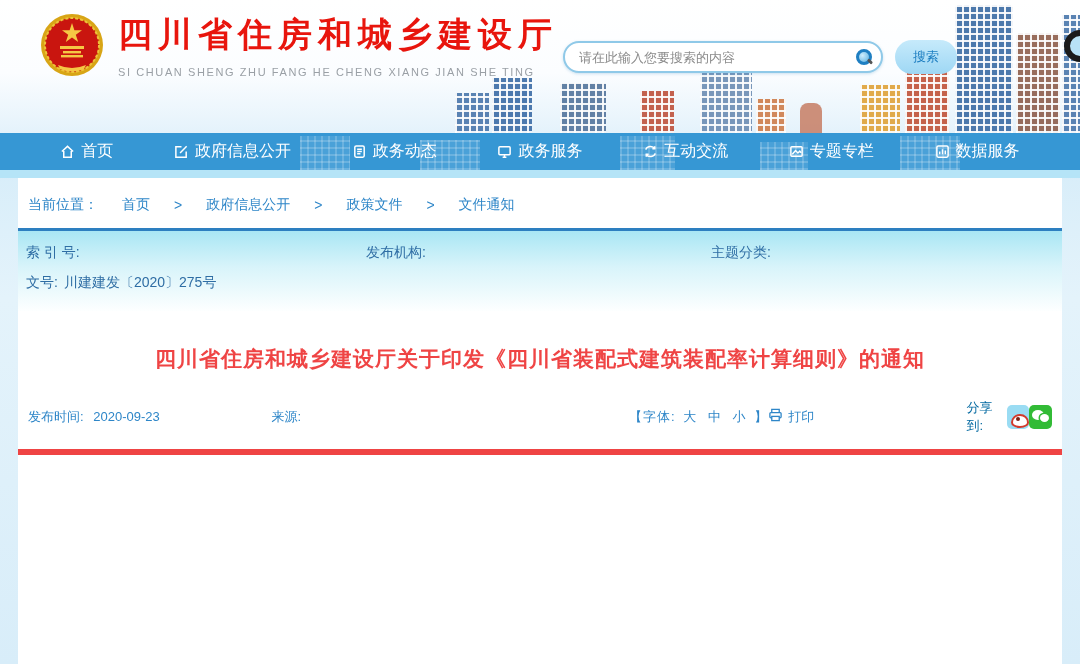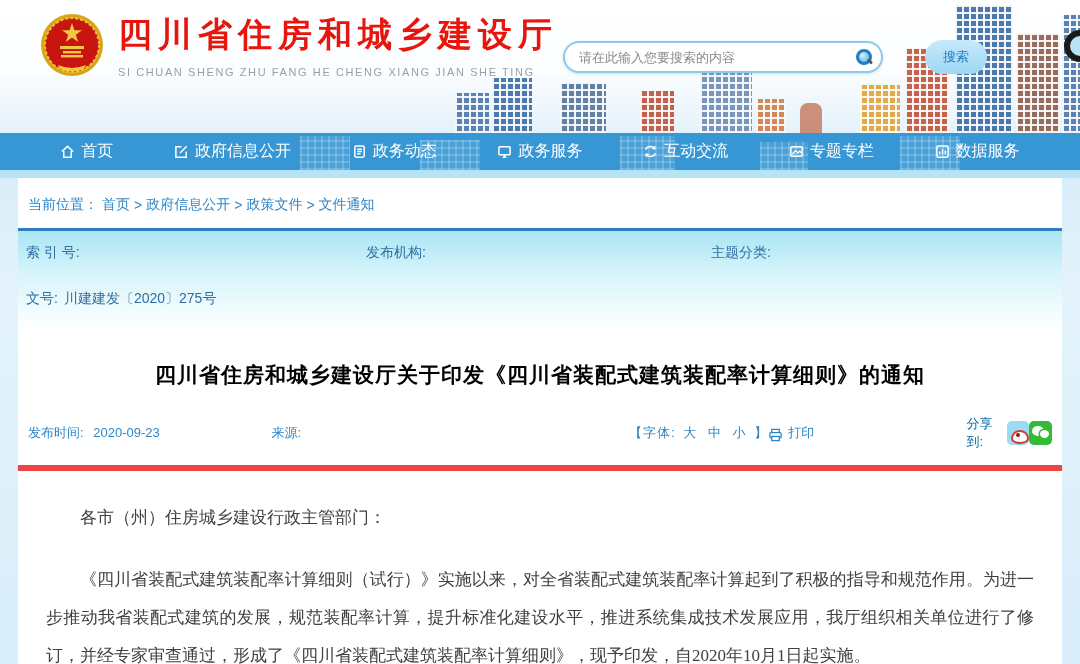--- a/index.html
+++ b/index.html
@@ -18,21 +18,21 @@
   }
   .brand { position:absolute; left:40px; top:12px; display:flex; align-items:center; z-index:5; }
   .emblem { width:64px; height:64px; margin-right:14px; }
   .brand-text .site-name {
     color:#e8150d; font-size:34px; font-weight:bold; letter-spacing:6px;
     font-family:"Liberation Serif", serif;
   }
   .brand-text .site-pinyin {
     color:#9aa0a6; font-size:11px; letter-spacing:1.6px; margin-top:8px;
   }
-  .search-zone { position:absolute; left:563px; top:40px; display:flex; align-items:center; z-index:5;gap:30px; }
+  .search-zone { position:absolute; left:563px; top:40px; display:flex; align-items:center; z-index:5; }
   .search-box {
     width:320px; height:32px; background:#fff; border:2px solid #8fc9e8;
     border-radius:16px; display:flex; align-items:center; padding:0 8px 0 14px;
     box-shadow:0 1px 3px rgba(60,140,190,.25);
   }
   .search-box input {
     flex:1; border:none; outline:none; font-size:13px; color:#666; background:transparent;
   }
   .search-box input::placeholder { color:#8b8b8b; }
   .mag { position:relative; width:18px; height:18px; }
@@ -83,50 +83,50 @@
   .nav-item svg { width:15px; height:15px; }
   .strip { height:8px; background:#b5e4f7; }
 
   
   .wrapper {
     position:relative; margin:0 18px; background:#fff; min-height:500px;
     padding-bottom:30px;
   }
   .breadcrumb {
     padding:18px 10px 14px 10px; font-size:14px; color:#2e86c8;
-    display:flex; align-items:center; gap:4px;
+    display:flex; align-items:center; gap:24px;
   }
   .breadcrumb a { color:#2e86c8; text-decoration:none; cursor:pointer; }
   .crumb-sep { color:#2e86c8; }
 
   
   .infobox {
     border-top:3px solid #2d7fc0;
     background:linear-gradient(180deg,#a9e6f4 0%,#d8f4fa 45%,#fdffff 100%);
     padding:10px 8px 16px 8px;
-    display:grid; grid-template-columns:340px 345px auto; row-gap:22px;
+    display:grid; grid-template-columns:340px 345px auto; row-gap:6px;
     font-size:14px; color:#2e6da4;
   }
   .infobox .cell { padding:3px 0; }
   .infobox .val { margin-left:6px; }
 
   
   .art-title {
-    margin-top:34px; text-align:center; color:#000000; font-size:21px; font-weight:bold;
+    margin-top:34px; text-align:center; color:#ef4444; font-size:21px; font-weight:bold;
     letter-spacing:1px;
   }
   .meta-row {
     margin-top:26px; padding:0 10px 14px 10px; display:flex; align-items:center;
     font-size:13px; color:#2e86c8; border-bottom:6px solid #ef4444;
   }
   .meta-row .m-time { width:258px; }
   .meta-row .m-src { width:262px; }
   .meta-row .m-font { width:264px; letter-spacing:1px;text-align:right; }
   .meta-row .m-font span.fsz { margin:0 3px; cursor:pointer; }
-  .m-print { width:210px; display:flex; align-items:flex-end; gap:5px; cursor:pointer; }
+  .m-print { width:210px; display:flex; align-items:flex-start; gap:5px; cursor:pointer; }
   .m-print svg { width:15px; height:14px; }
   .m-share { display:flex; align-items:center; color:#0369a1; }
   .share-ico { width:24px; height:24px; border-radius:5px; position:relative; cursor:pointer; }
   .weibo { background:#9adcf3; }
   .weibo::before {
     content:""; position:absolute; left:4px; top:9px; width:14px; height:10px;
     border:2px solid #d33a2c; border-radius:50% 50% 50% 50%/60% 60% 40% 40%; background:#fff;
   }
   .weibo::after {
     content:""; position:absolute; left:9px; top:12px; width:4px; height:4px;
@@ -308,19 +308,14 @@
       </svg>
       <span>打印</span>
     </div>
     <div class="m-share">
       <span>分享到:</span>
       <span class="share-ico weibo"></span>
       <span class="share-ico wechat"></span>
     </div>
   </div>
 
-  <div class="art-body">
-    <p style="margin-bottom:24px;">各市（州）住房城乡建设行政主管部门：</p>
-    <p style="margin-bottom:24px;">《四川省装配式建筑装配率计算细则（试行）》实施以来，对全省装配式建筑装配率计算起到了积极的指导和规范作用。为进一步推动我省装配式建筑的发展，规范装配率计算，提升标准化建设水平，推进系统集成技术发展应用，我厅组织相关单位进行了修订，并经专家审查通过，形成了《四川省装配式建筑装配率计算细则》，现予印发，自2020年10月1日起实施。</p>
-
-  </div>
 
 </div>
 
 </body></html>

